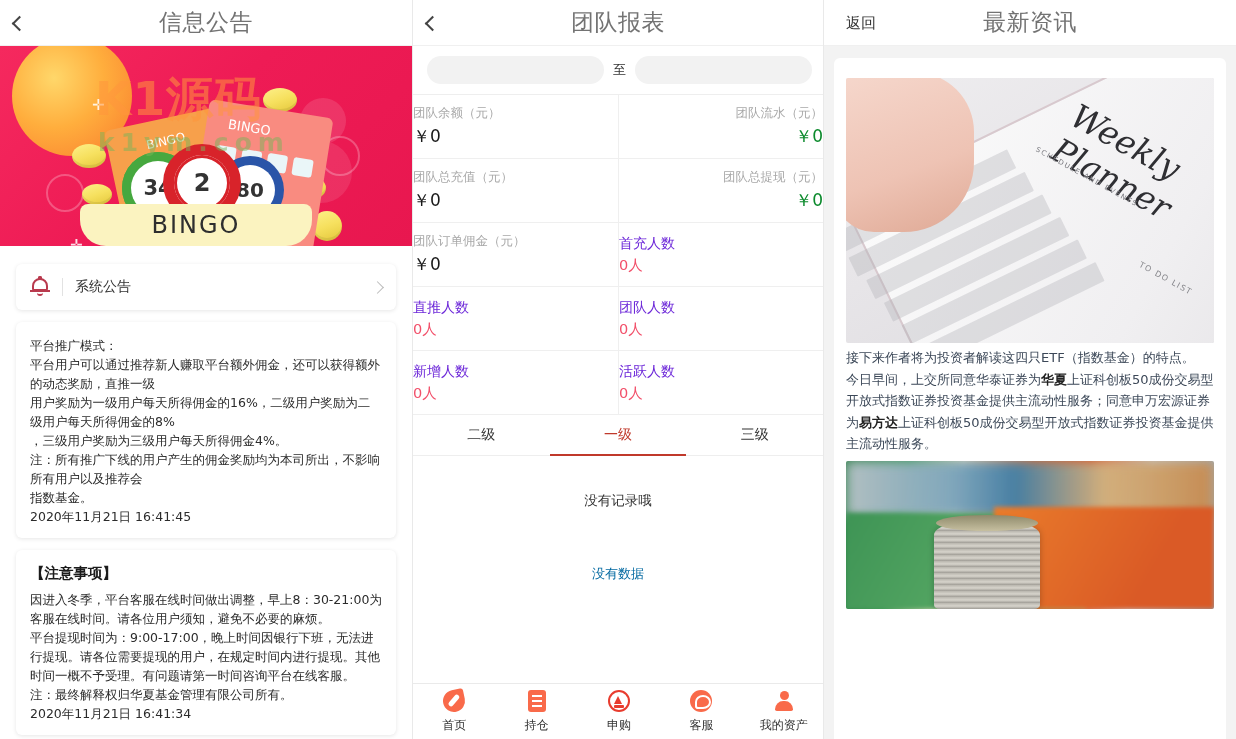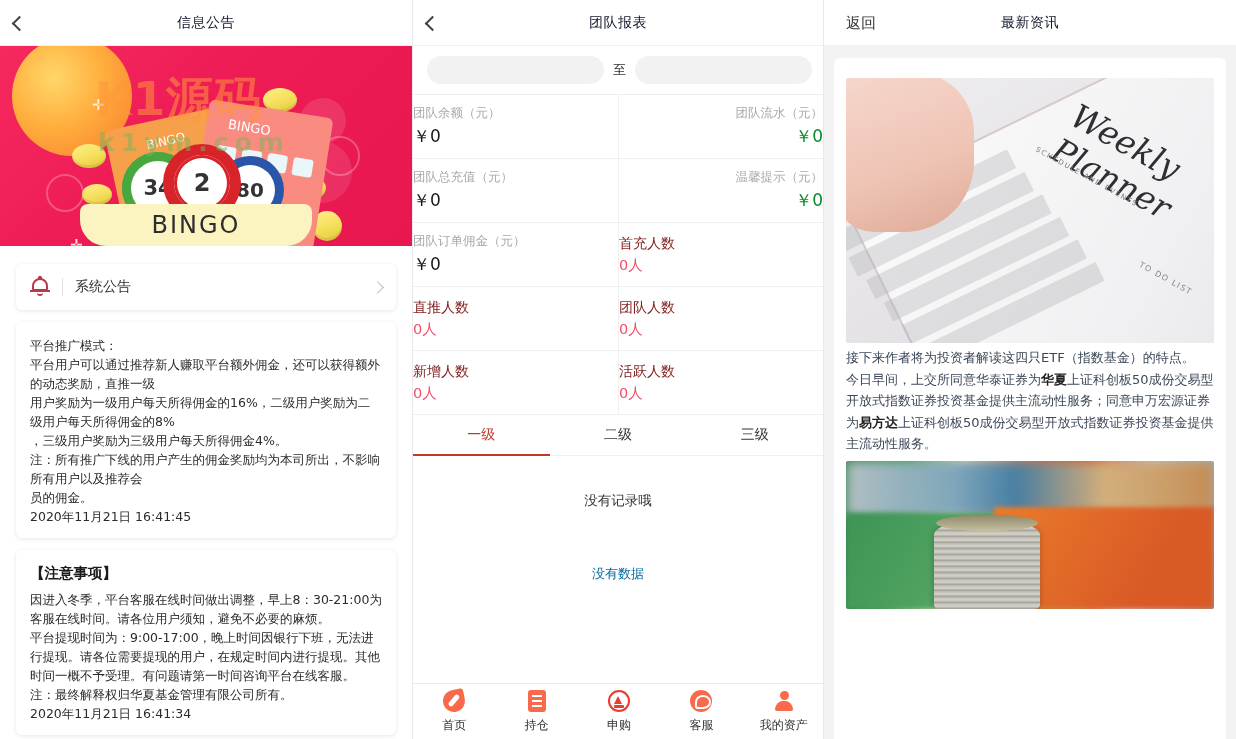--- a/index.html
+++ b/index.html
@@ -11,21 +11,21 @@
   .screen { display: flex; width: 1236px; height: 739px; }
   .panel { width: 412px; height: 739px; position: relative; overflow: hidden; background: #ffffff; }
   .panel-mid { border-left: 1px solid #e9e9e9; border-right: 1px solid #e9e9e9; }
 
   
   .navbar {
     height: 46px; background: #fff; position: relative;
     display: flex; align-items: center; justify-content: center;
     border-bottom: 1px solid #f0f0f0;
   }
-  .nav-title { font-size: 14px; color: #0f172a; letter-spacing: .5px; }
+  .nav-title { font-size: 23px; color: #737373; letter-spacing: .5px; }
   .nav-back {
     position: absolute; left: 14px; top: 0; height: 46px;
     display: flex; align-items: center; color: #444; font-size: 16px;
   }
   .chev-left { width: 11px; height: 11px; border-left: 2px solid #444; border-bottom: 2px solid #444;
                transform: rotate(45deg); display: inline-block; }
 
   
   .banner {
     height: 200px; width: 412px; position: relative; overflow: hidden;
@@ -107,21 +107,21 @@
   .searchbar { height: 49px; display: flex; align-items: center; padding: 0 14px; background: #fff;
                border-bottom: 1px solid #eee; }
   .date-input { height: 28px; flex: 1; background: #f2f2f2; border-radius: 14px; border: none; }
   .to-word { font-size: 13px; color: #333; margin: 0 9px; }
 
   .stats { display: grid; grid-template-columns: 1fr 1fr; }
   .stat { height: 64px; padding: 10px 0; border-bottom: 1px solid #efefef; display: flex;
           flex-direction: column; justify-content: center; }
   .stat.rcol { border-left: 1px solid #efefef; align-items: flex-end; text-align: right; }
   .st-label { font-size: 12.5px; color: #a8a8a8; margin-bottom: 3px; }
-  .st-label.dark { color: #7f1d1d; font-size: 14px; }
+  .st-label.dark { color: #6d28d9; font-size: 14px; }
   .st-val { font-size: 17px; color: #1a1a1a; }
   .st-val.green { color: #0b8a2c; }
   .st-val.red { color: #f2506a; font-size: 14.5px; }
 
   .tabs { display: flex; border-bottom: 1px solid #eee; background: #fff; }
   .tab { flex: 1; text-align: center; padding: 11px 0; font-size: 14px; color: #333; cursor: pointer;
          position: relative; }
   .tab.active { color: #c0392b; }
   .tab.active::after { content: ""; position: absolute; left: 0; right: 0; bottom: -1px; height: 2px;
                        background: #c0392b; }
@@ -285,21 +285,21 @@
         <i class="chev-right"></i>
       </div>
     </div>
 
     <div class="post">
       <div class="post-body">平台推广模式：
 平台用户可以通过推荐新人赚取平台额外佣金，还可以获得额外的动态奖励，直推一级
 用户奖励为一级用户每天所得佣金的16%，二级用户奖励为二级用户每天所得佣金的8%
 ，三级用户奖励为三级用户每天所得佣金4%。
 注：所有推广下线的用户产生的佣金奖励均为本司所出，不影响所有用户以及推荐会
-员的佣金。</div>
+指数基金。</div>
       <div class="post-time">2020年11月21日 16:41:45</div>
     </div>
 
     <div class="post">
       <div class="post-title">【注意事项】</div>
       <div class="post-body">因进入冬季，平台客服在线时间做出调整，早上8：30-21:00为客服在线时间。请各位用户须知，避免不必要的麻烦。
 平台提现时间为：9:00-17:00，晚上时间因银行下班，无法进行提现。请各位需要提现的用户，在规定时间内进行提现。其他时间一概不予受理。有问题请第一时间咨询平台在线客服。
 注：最终解释权归华夏基金管理有限公司所有。</div>
       <div class="post-time">2020年11月21日 16:41:34</div>
     </div>
@@ -327,21 +327,21 @@
       </div>
       <div class="stat rcol">
         <div class="st-label">团队流水（元）</div>
         <div class="st-val green">￥0</div>
       </div>
       <div class="stat">
         <div class="st-label">团队总充值（元）</div>
         <div class="st-val">￥0</div>
       </div>
       <div class="stat rcol">
-        <div class="st-label">温馨提示（元）</div>
+        <div class="st-label">团队总提现（元）</div>
         <div class="st-val green">￥0</div>
       </div>
       <div class="stat">
         <div class="st-label">团队订单佣金（元）</div>
         <div class="st-val">￥0</div>
       </div>
       <div class="stat rcol" style="align-items:flex-start;text-align:left">
         <div class="st-label dark">首充人数</div>
         <div class="st-val red">0人</div>
       </div>
@@ -357,22 +357,22 @@
         <div class="st-label dark">新增人数</div>
         <div class="st-val red">0人</div>
       </div>
       <div class="stat rcol" style="align-items:flex-start;text-align:right">
         <div class="st-label dark">活跃人数</div>
         <div class="st-val red">0人</div>
       </div>
     </div>
 
     <div class="tabs">
+      <div class="tab">二级</div>
       <div class="tab active">一级</div>
-      <div class="tab">二级</div>
       <div class="tab">三级</div>
     </div>
 
     <div class="empty1">没有记录哦</div>
     <div class="empty2">没有数据</div>
 
     <div class="tabbar">
       <div class="tabitem">
         <div class="ti-ico">
             <div class="ico-home"></div>

